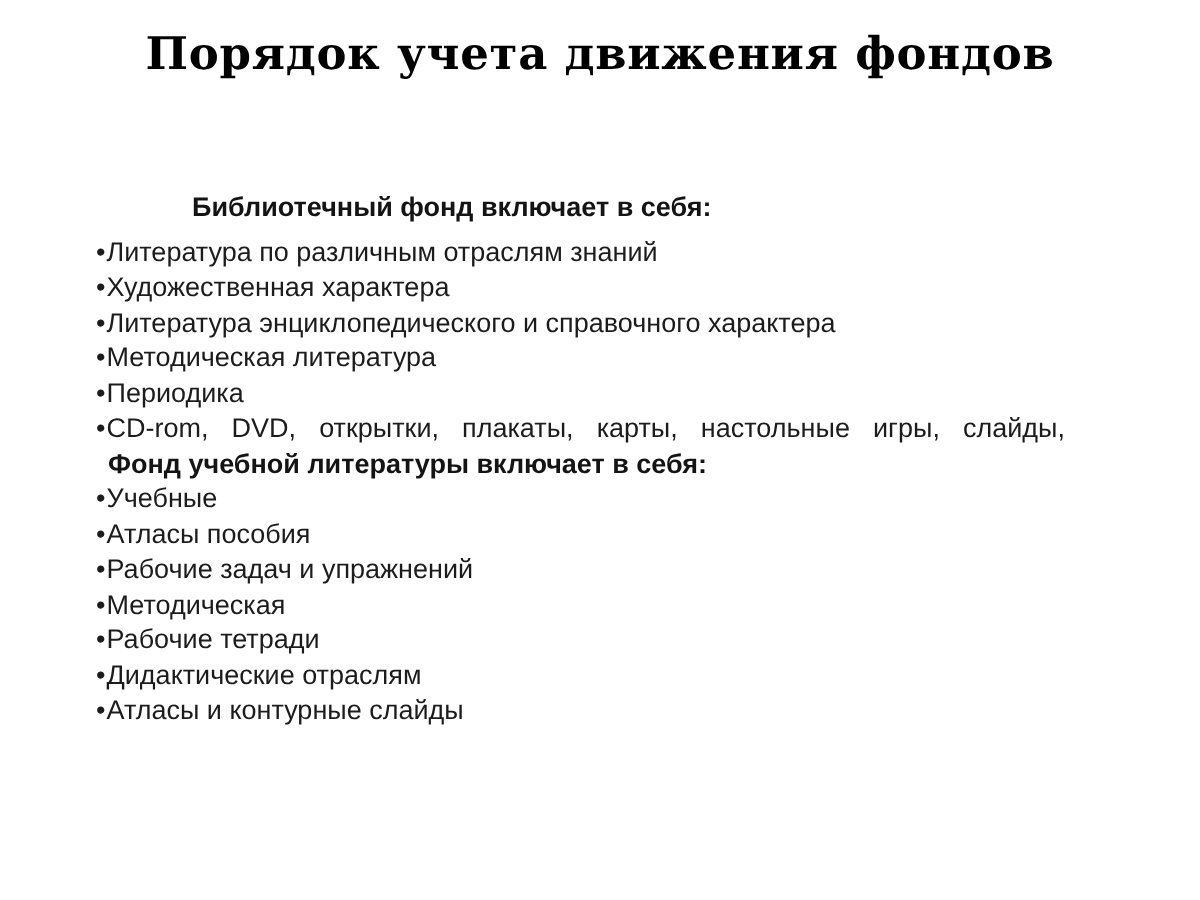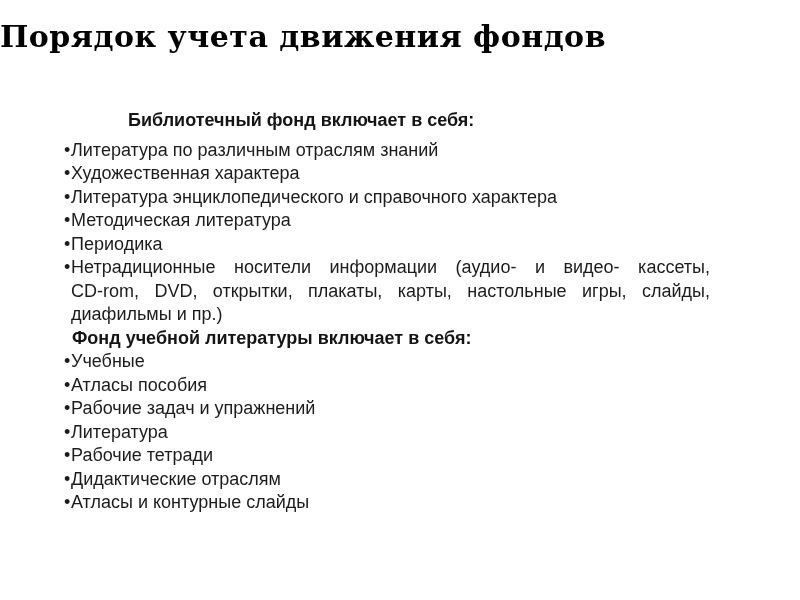--- a/index.html
+++ b/index.html
@@ -9,30 +9,31 @@
     height: 600px;
     background: #ffffff;
     overflow: hidden;
     font-family: "Liberation Sans", sans-serif;
   }
   .title {
     position: absolute;
     top: 19px;
     left: 0;
     width: 100%;
+    text-align: center;
     font-family: "DejaVu Serif", "Liberation Serif", serif;
     font-weight: 700;
     font-size: 30px;
     letter-spacing: 0.5px;
     color: #000000;
     white-space: nowrap;
   }
   .content {
     position: absolute;
-    top: 109px;
+    top: 127px;
     left: 64px;
     width: 646px;
     font-size: 18px;
     line-height: 23.5px;
     color: #1c1c1c;
   }
   .heading {
     font-weight: 700;
     color: #141414;
   }
@@ -73,23 +74,21 @@
         <span class="marker">•</span>
         <span class="itext">Методическая литература</span>
       </div>
       <div class="item">
         <span class="marker">•</span>
         <span class="itext">Периодика</span>
       </div>
       <div class="item">
         <span class="marker">•</span>
         <span class="itext">
-          <span class="jline">Нетрадиционные носители информации (аудио- и видео- кассеты,</span>
           <span class="jline">CD-rom, DVD, открытки, плакаты, карты, настольные игры, слайды,</span>
-          <span class="lline">диафильмы и пр.)</span>
         </span>
       </div>
     </div>
 
     <div class="sec2">
       <div class="heading">Фонд учебной литературы включает в себя:</div>
 
       <div class="item">
         <span class="marker">•</span>
         <span class="itext">Учебные</span>
@@ -97,21 +96,21 @@
       <div class="item">
         <span class="marker">•</span>
         <span class="itext">Атласы пособия</span>
       </div>
       <div class="item">
         <span class="marker">•</span>
         <span class="itext">Рабочие задач и упражнений</span>
       </div>
       <div class="item">
         <span class="marker">•</span>
-        <span class="itext">Литература</span>
+        <span class="itext">Методическая</span>
       </div>
       <div class="item">
         <span class="marker">•</span>
         <span class="itext">Рабочие тетради</span>
       </div>
       <div class="item">
         <span class="marker">•</span>
         <span class="itext">Дидактические отраслям</span>
       </div>
       <div class="item">

